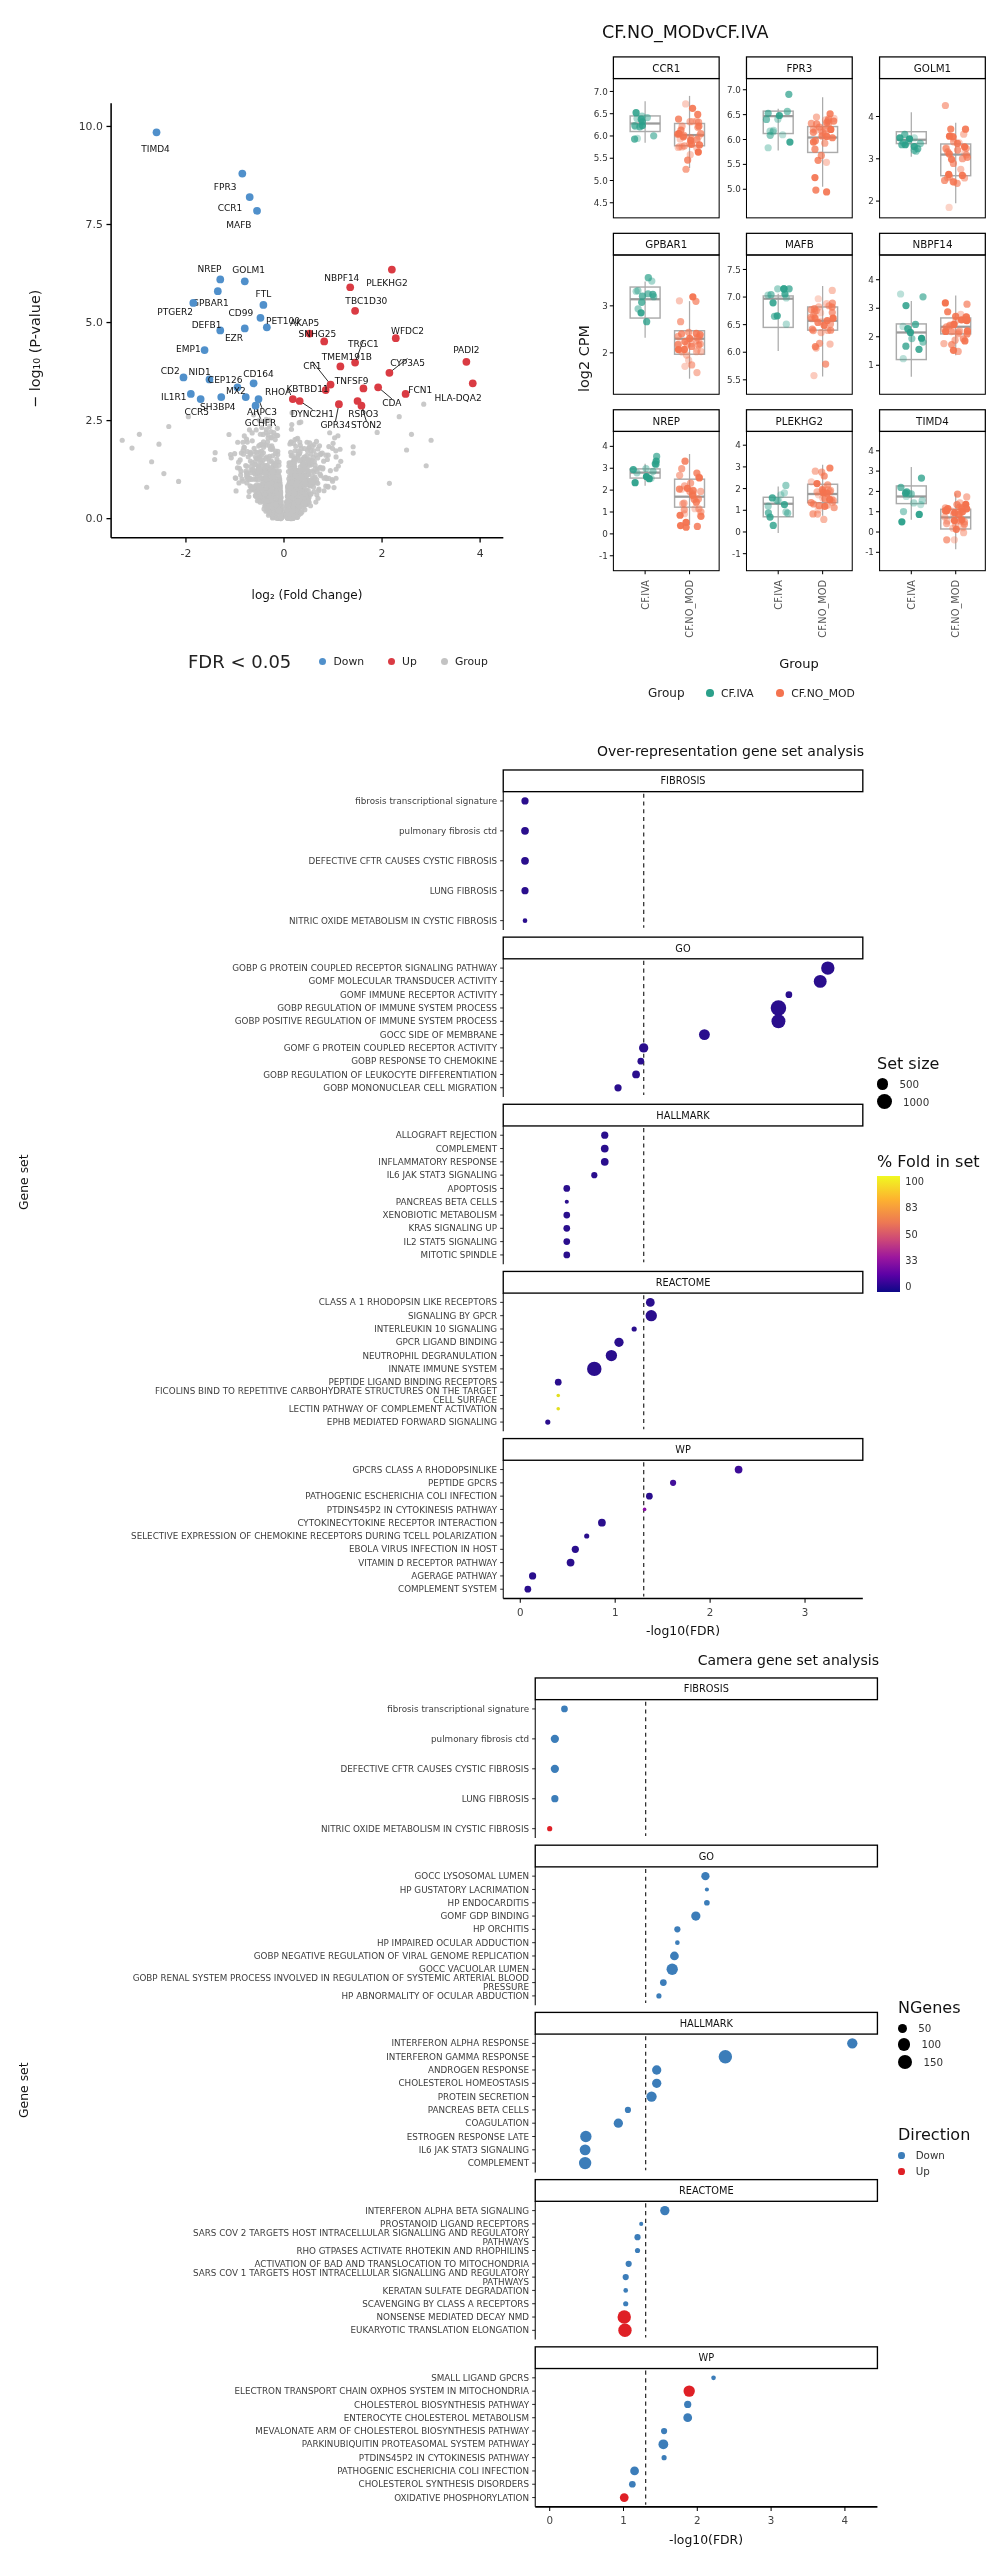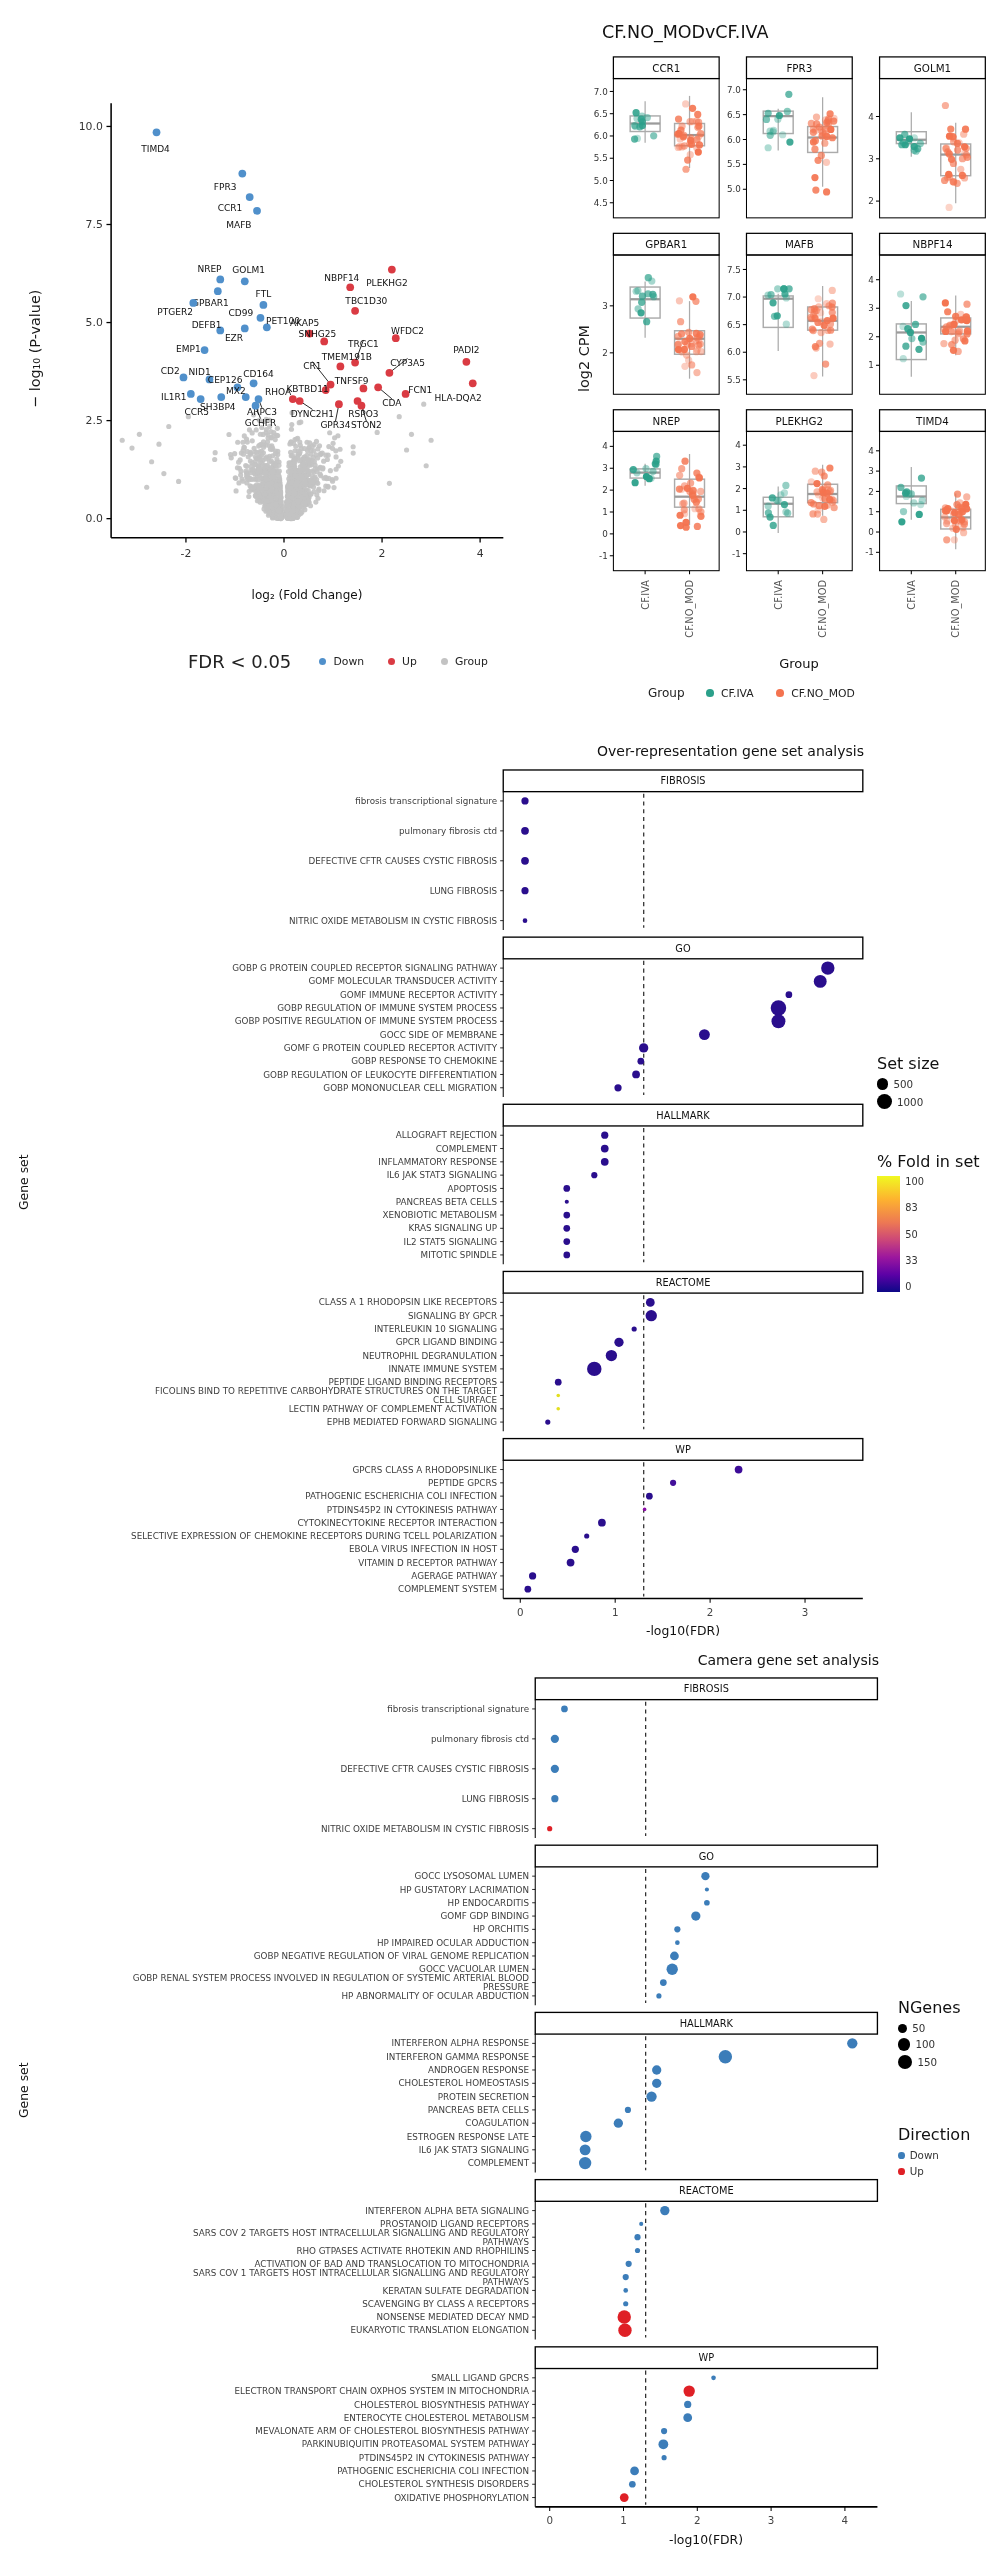--- a/index.html
+++ b/index.html
@@ -6,21 +6,21 @@
   body{width:991px;height:2576px;position:relative;font-family:"DejaVu Sans","Liberation Sans",sans-serif;color:#1a1a1a;overflow:hidden;}
   svg{position:absolute;overflow:visible;}
   .abs{position:absolute;}
   .figtitle{font-size:14px;color:#111;text-align:right;}
   .boxtitle{font-size:17.5px;color:#111;margin-left:30px;}
   .rot{transform:rotate(-90deg);transform-origin:left top;white-space:nowrap;}
   .axlab{font-size:12px;color:#111;text-align:center;}
   .legrow{display:flex;align-items:center;gap:7.2px;font-size:10.8px;color:#222;}
   .dot{display:inline-block;border-radius:50%;}
   .lgtitle{font-size:16px;color:#111;margin-bottom:5.2px;}
-  .lgitem{display:flex;align-items:center;gap:5px;font-size:10.3px;color:#333;margin:4.1px 0;}
+  .lgitem{display:flex;align-items:center;gap:11px;font-size:10.3px;color:#333;margin:4.1px 0;}
   .gradwrap{display:flex;gap:5.2px;}
   .grad{width:23px;height:116px;background:linear-gradient(to bottom,#F0F921 0%,#FDB32F 20%,#ED7953 40%,#CC4778 55%,#9C179E 70%,#5C01A6 85%,#0D0887 100%);}
   .gradticks{display:flex;flex-direction:column;justify-content:space-between;height:116px;font-size:9.8px;color:#333;}
 </style>
 </head>
 <body>
 
 <svg id="volcano-svg" style="left:0;top:0" width="568" height="738" viewBox="0 0 1100 1430">
     <line x1="215" y1="200" x2="215" y2="1042" stroke="#000" stroke-width="3"></line>
     <line x1="215" y1="1042" x2="975" y2="1042" stroke="#000" stroke-width="3"></line>

